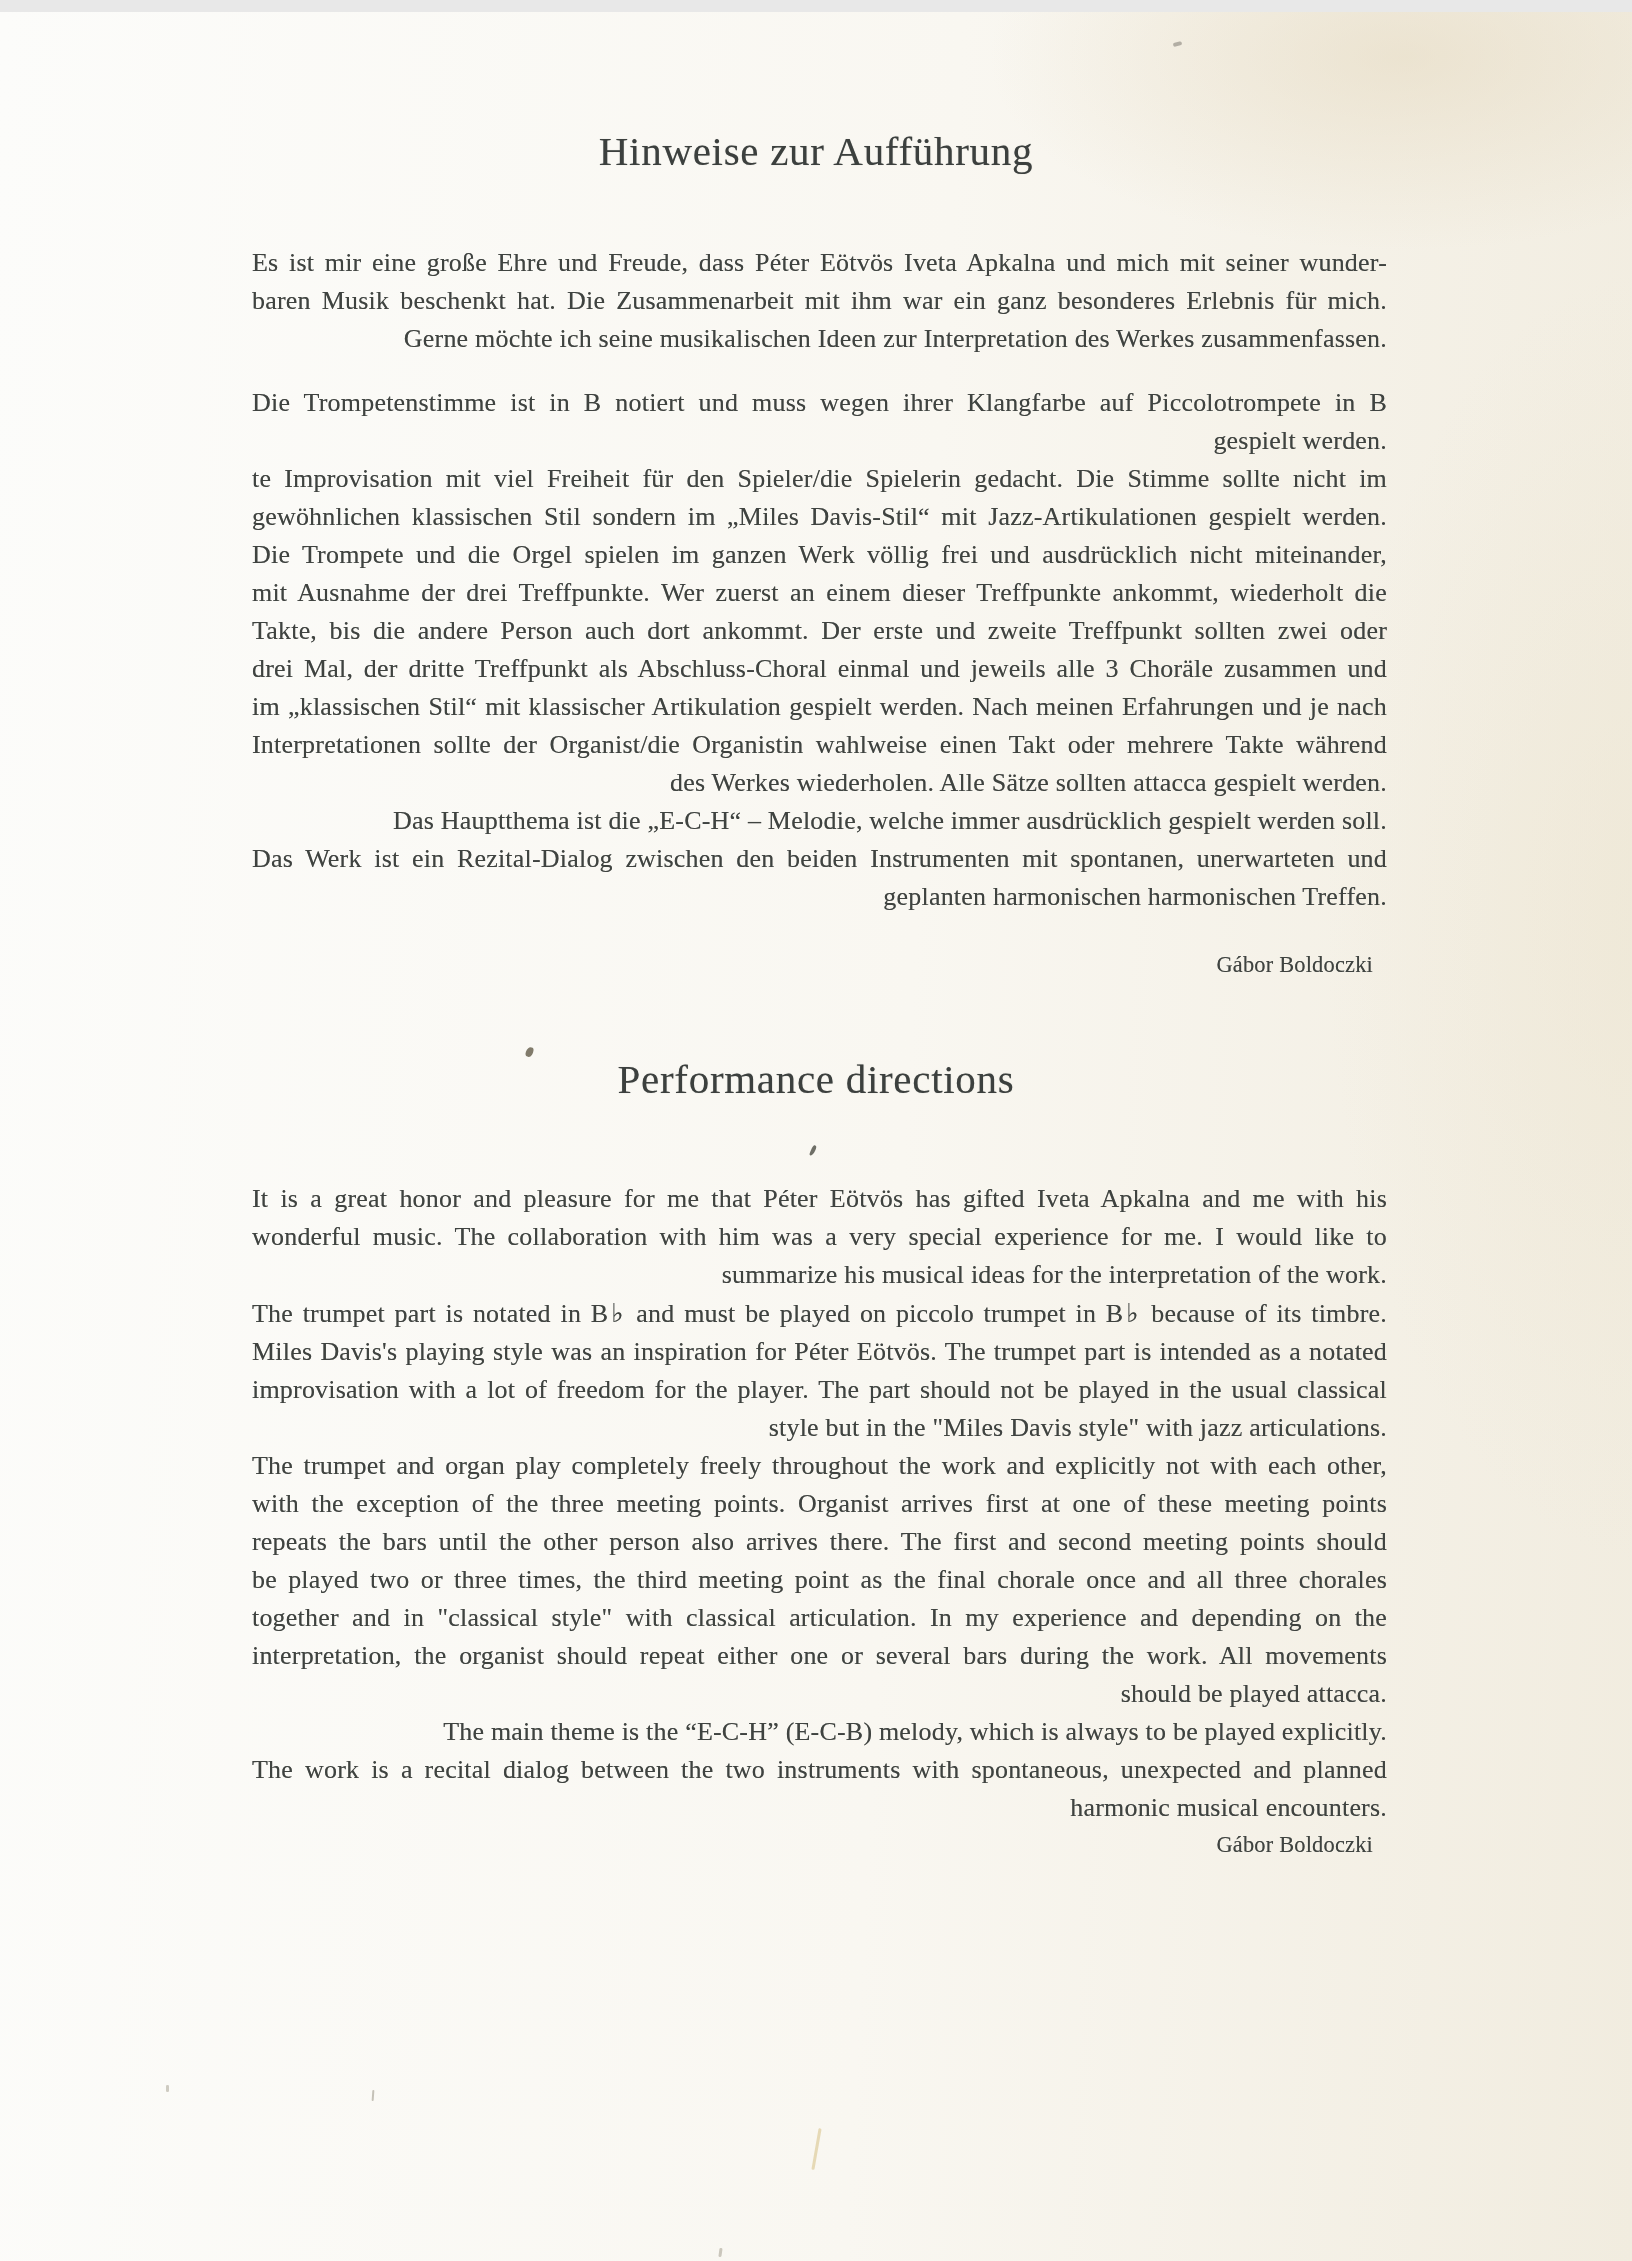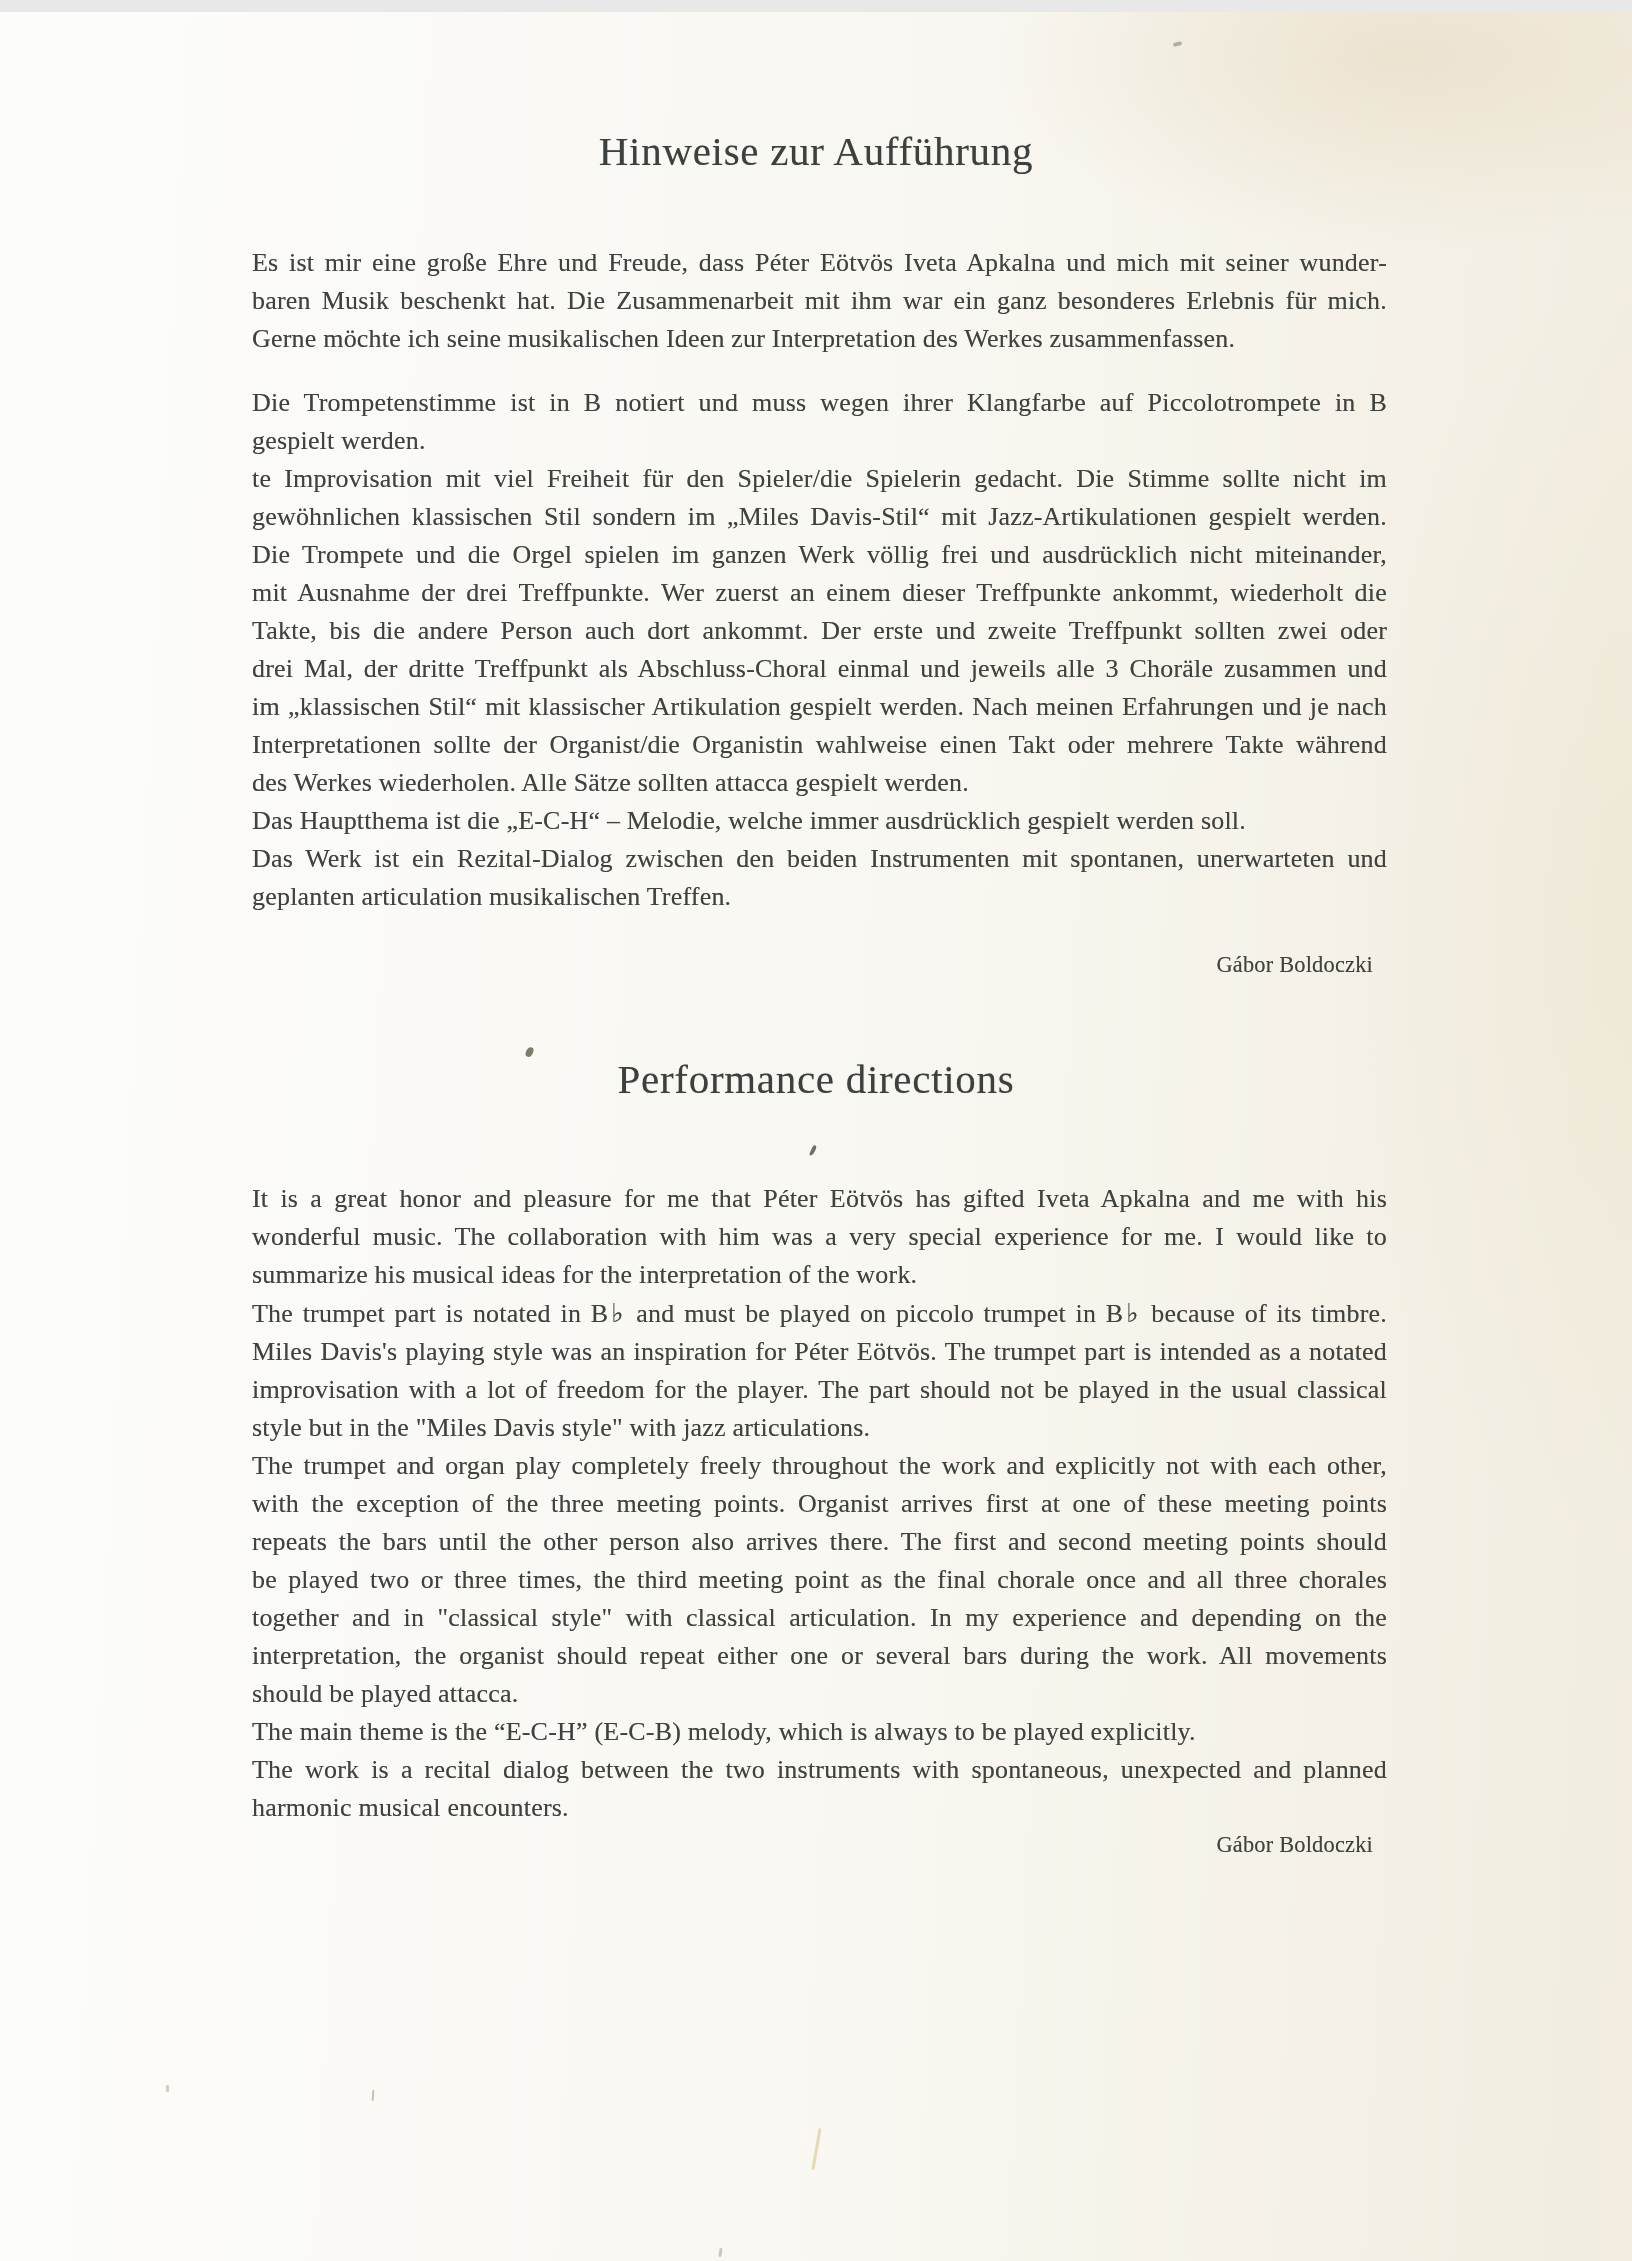--- a/index.html
+++ b/index.html
@@ -20,21 +20,21 @@
     text-align:center;
     font-size:41px; font-weight:400; letter-spacing:0.7px;
     color:#3c403e;
     text-shadow:0 0 0.7px rgba(60,64,62,0.45);
   }
   .para {
     position:absolute; left:252px; width:1135px;
     font-size:26px; line-height:38px; letter-spacing:0.2px;
     text-shadow:0 0 0.5px rgba(63,67,64,0.5);
   }
-  .line { text-align:left; }
+  .line { text-align:right; }
   .line.j { text-align:justify; text-align-last:justify; text-justify:inter-word; }
   .signature {
     position:absolute; left:238px; width:1135px;
     text-align:right; font-size:22.4px; letter-spacing:0.2px;
     text-shadow:0 0 0.5px rgba(63,67,64,0.5);
   }
   .art { position:absolute; pointer-events:none; }
   .art.speck-seed   { left:526px;  top:1035px; width:6.6px; height:10px; background:#6b6552; border-radius:60% 40% 55% 45%; transform:rotate(18deg); opacity:0.85; }
   .art.speck-comma  { left:811px; top:1133px; width:4px;  height:11.2px; background:#4c4c44; border-radius:50% 50% 70% 30%; transform:rotate(24deg); opacity:0.8; }
   .art.dash-top     { left:1173px; top:30px;   width:9.2px; height:4px;  background:#97938a; border-radius:2px; transform:rotate(-14deg); opacity:0.7; }
@@ -63,21 +63,21 @@
       <div class="line j">gewöhnlichen klassischen Stil sondern im „Miles Davis-Stil“ mit Jazz-Artikulationen gespielt werden.</div>
       <div class="line j">Die Trompete und die Orgel spielen im ganzen Werk völlig frei und ausdrücklich nicht miteinander,</div>
       <div class="line j">mit Ausnahme der drei Treffpunkte. Wer zuerst an einem dieser Treffpunkte ankommt, wiederholt die</div>
       <div class="line j">Takte, bis die andere Person auch dort ankommt. Der erste und zweite Treffpunkt sollten zwei oder</div>
       <div class="line j">drei Mal, der dritte Treffpunkt als Abschluss-Choral einmal und jeweils alle 3 Choräle zusammen und</div>
       <div class="line j">im „klassischen Stil“ mit klassischer Artikulation gespielt werden. Nach meinen Erfahrungen und je nach</div>
       <div class="line j">Interpretationen sollte der Organist/die Organistin wahlweise einen Takt oder mehrere Takte während</div>
       <div class="line">des Werkes wiederholen. Alle Sätze sollten attacca gespielt werden.</div>
       <div class="line">Das Hauptthema ist die „E-C-H“ – Melodie, welche immer ausdrücklich gespielt werden soll.</div>
       <div class="line j">Das Werk ist ein Rezital-Dialog zwischen den beiden Instrumenten mit spontanen, unerwarteten und</div>
-      <div class="line">geplanten articulation musikalischen Treffen.</div>
+      <div class="line">geplanten harmonischen harmonischen Treffen.</div>
     </div>
 
   <div class="signature" style="top:940px">Gábor Boldoczki</div>
 
   <h1 class="title" style="top:1043px">Performance directions</h1>
 
   <div class="para" style="top:1168px">
       <div class="line j">It is a great honor and pleasure for me that Péter Eötvös has gifted Iveta Apkalna and me with his</div>
       <div class="line j">wonderful music. The collaboration with him was a very special experience for me. I would like to</div>
       <div class="line">summarize his musical ideas for the interpretation of the work.</div>

